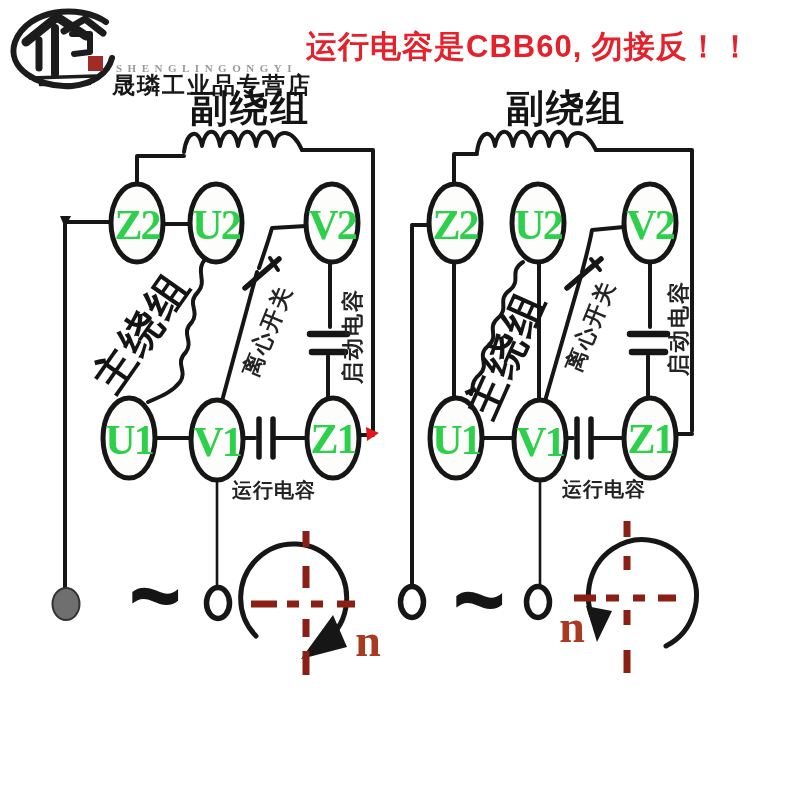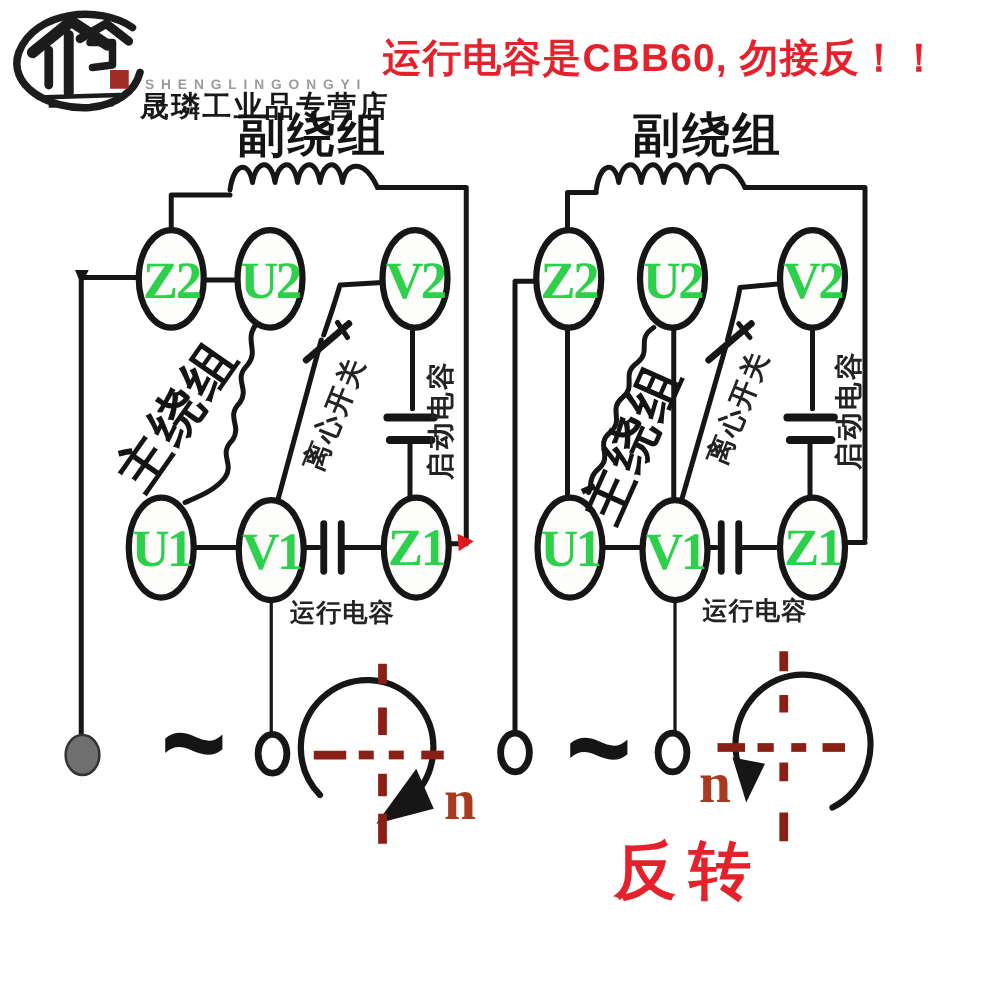--- a/index.html
+++ b/index.html
@@ -182,21 +182,21 @@
         <line class="cross" x1="658" y1="598" x2="676" y2="598"></line>
         <line class="cross" x1="627" y1="521" x2="627" y2="537"></line>
         <line class="cross" x1="627" y1="556" x2="627" y2="570"></line>
         <line class="cross" x1="627" y1="610" x2="627" y2="625"></line>
         <line class="cross" x1="627" y1="650" x2="627" y2="673"></line>
       </g>
     </g>
   </svg>
 
   <div class="store-name" style="left:112px;top:30px;">晟璘工业品专营店</div>
-  <div class="store-latin" style="left:116px;top:62px;">SHENGLINGONGYI</div>
+  <div class="store-latin" style="left:116px;top:62px;font-family:Liberation Serif, serif;">SHENGLINGONGYI</div>
   <div class="warning" style="left:306px;top:26px;text-align:center;">运行电容是CBB60, 勿接反！！</div>
 
   <div class="txt cjk-title" style="left:250px;top:108px;">副绕组</div>
   <div class="txt terminal" style="left:137px;top:225px;">Z2</div>
   <div class="txt terminal" style="left:216px;top:225px;">U2</div>
   <div class="txt terminal" style="left:332px;top:225px;">V2</div>
   <div class="txt terminal" style="left:129px;top:440px;">U1</div>
   <div class="txt terminal" style="left:217px;top:442px;">V1</div>
   <div class="txt terminal" style="left:333px;top:439px;">Z1</div>
   <div class="txt main-label" style="left:142px;top:332px;transform:translate(-50%,-50%) rotate(-55deg);">主绕组</div>
@@ -212,15 +212,14 @@
   <div class="txt terminal" style="left:650px;top:225px;">V2</div>
   <div class="txt terminal" style="left:456px;top:440px;">U1</div>
   <div class="txt terminal" style="left:540px;top:442px;">V1</div>
   <div class="txt terminal" style="left:650px;top:439px;">Z1</div>
   <div class="txt main-label" style="left:506px;top:354px;transform:translate(-50%,-50%) rotate(-66deg);">主绕组</div>
   <div class="txt switch-label" style="left:591px;top:326px;transform:translate(-50%,-50%) rotate(-68deg);">离心开关</div>
   <div class="txt startcap-label" style="left:679px;top:328px;transform:translate(-50%,-50%) rotate(-90deg);">启动电容</div>
   <div class="txt runcap-label" style="left:604px;top:489px;">运行电容</div>
   <div class="txt ac-symbol" style="left:479px;top:599px;">~</div>
   <div class="txt speed" style="left:572px;top:626px;">n</div>
-  <div class="txt caption" style="left:551px;top:697px;">反转</div>
 
 </div>
 
 </body></html>

